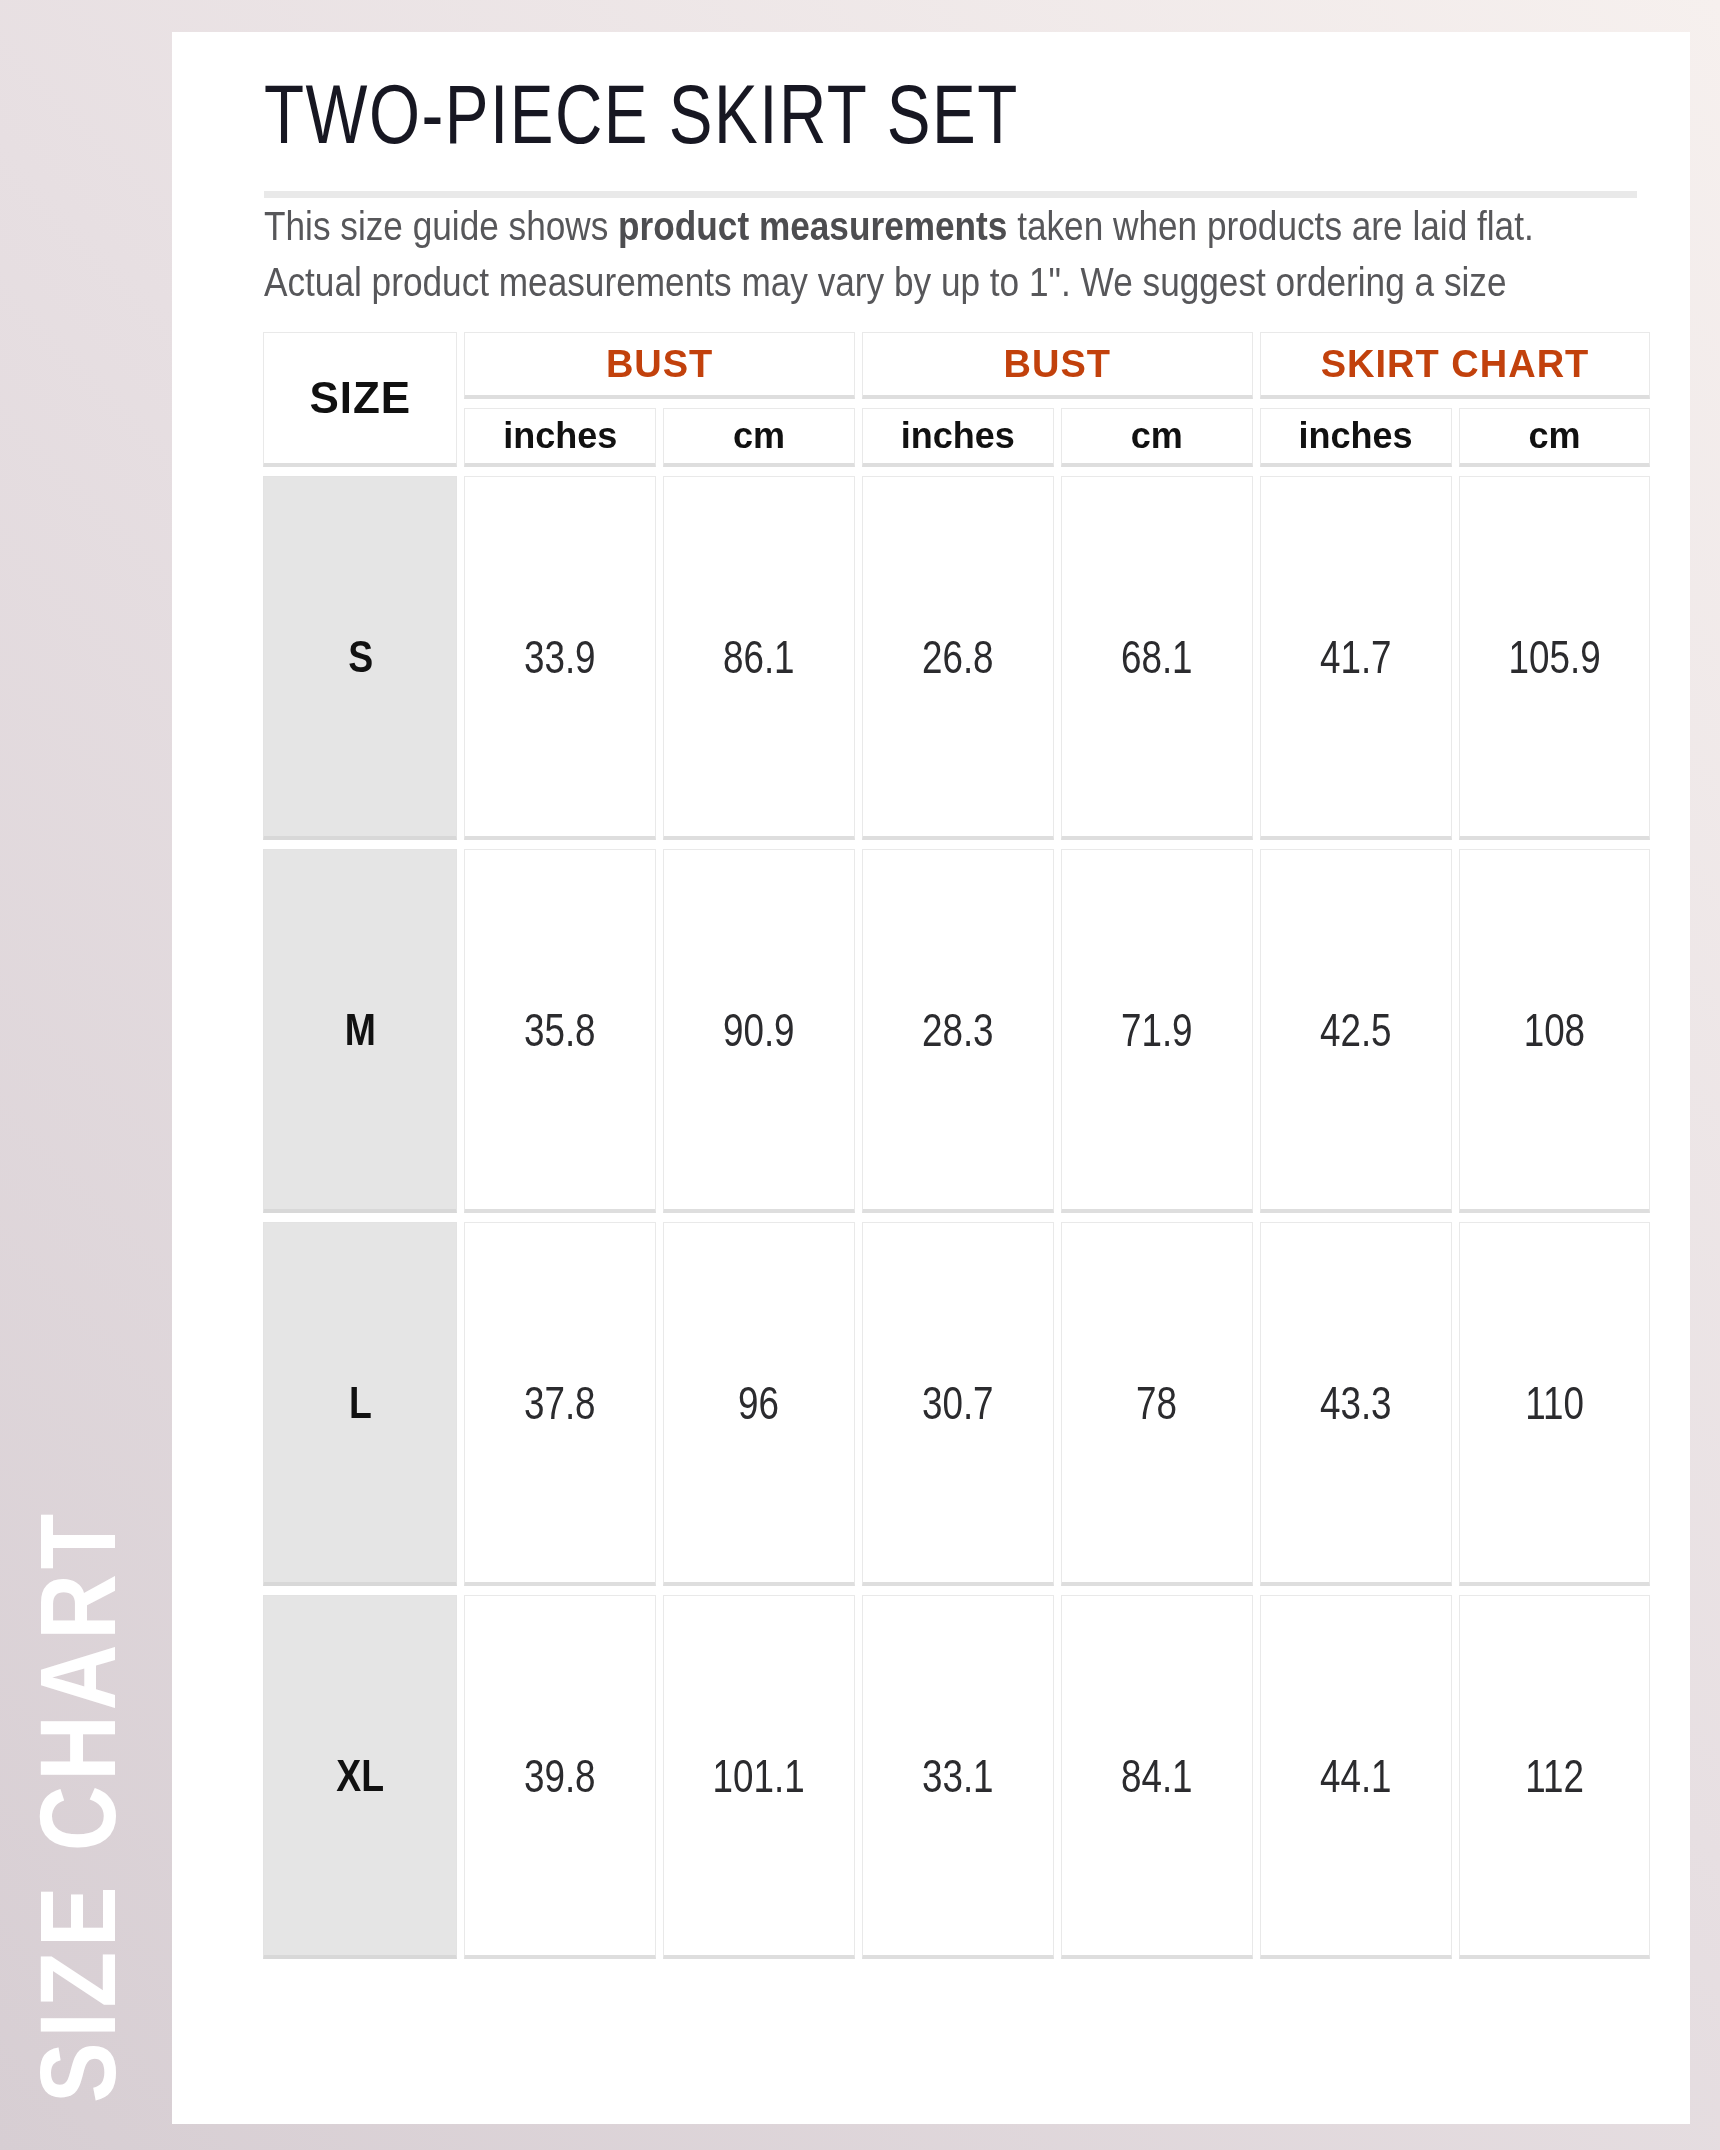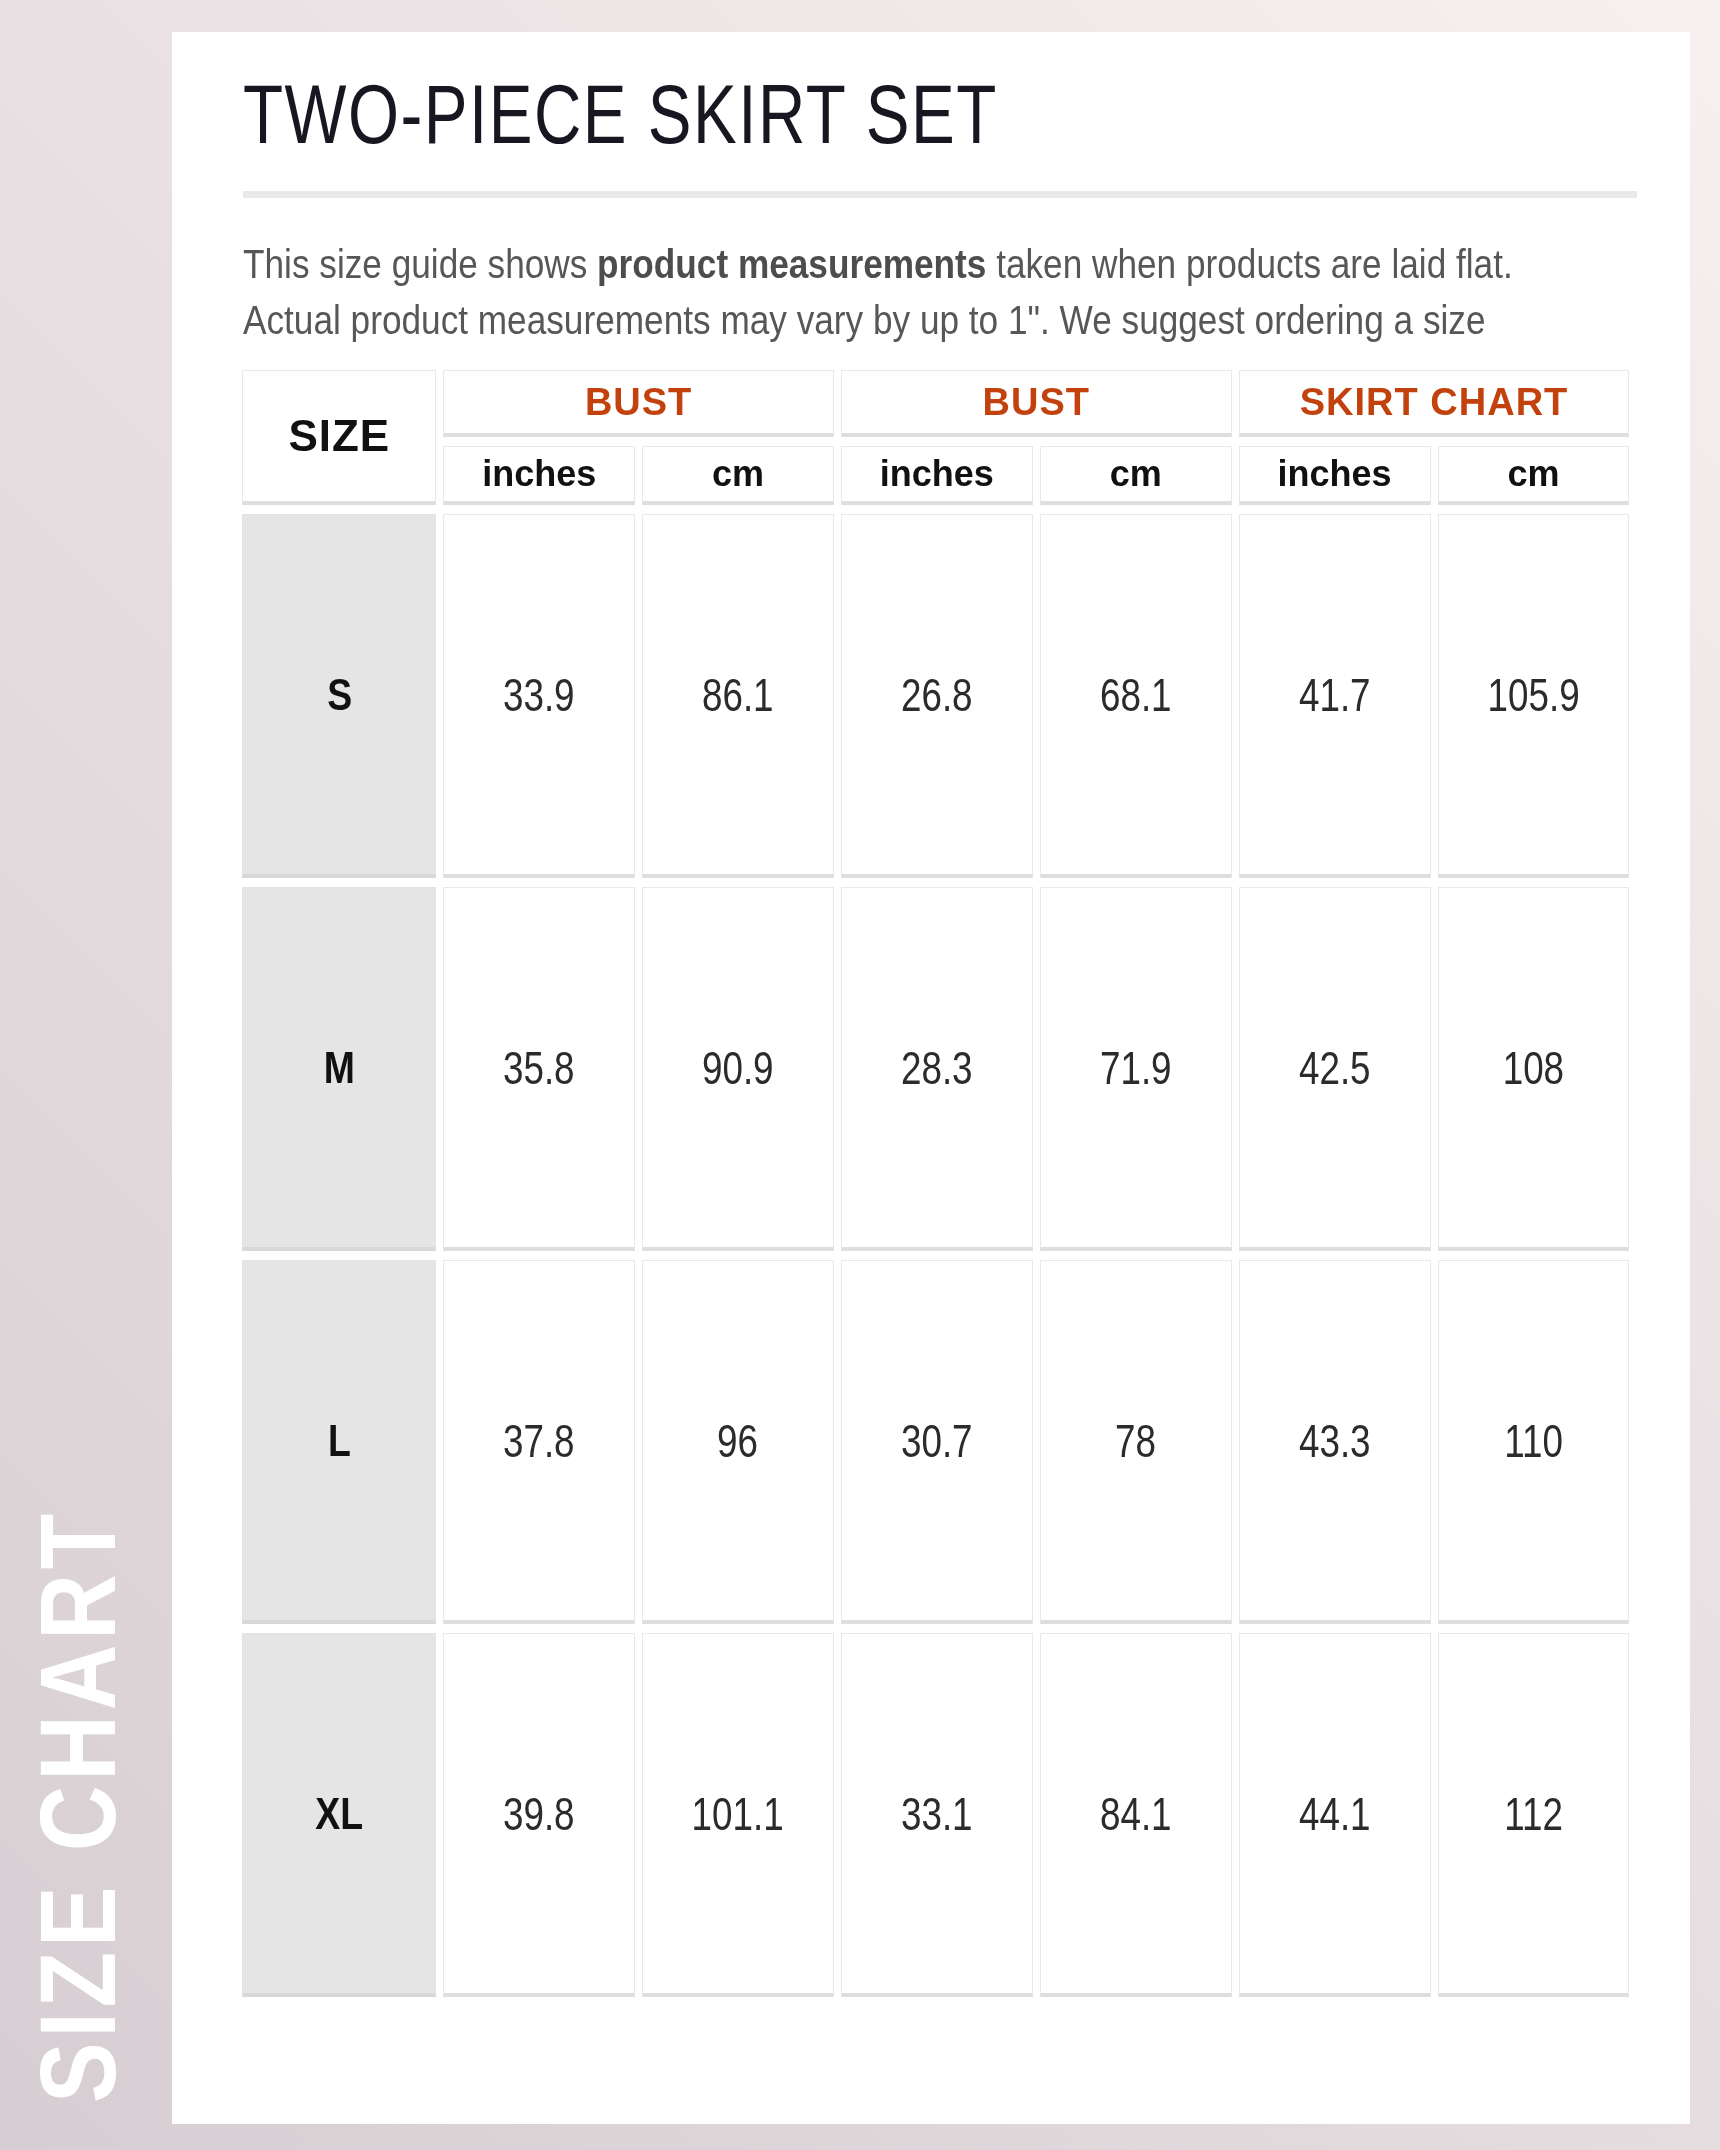--- a/index.html
+++ b/index.html
@@ -25,21 +25,21 @@
     line-height: 1;
   }
 
   
   .card {
     position: absolute;
     left: 172px; top: 32px;
     width: 1518px; height: 2092px;
     background: #ffffff;
     box-sizing: border-box;
-    padding: 0 53px 0 71px;
+    padding: 0 53px 0 92px;
   }
 
   .page-title {
     margin: 38px 0 0 0;
     font-size: 83px;
     font-weight: 400;
     line-height: 90px;
     color: #171722;
     white-space: nowrap;
   }
@@ -50,21 +50,20 @@
     letter-spacing: 1.9px;
   }
 
   .divider {
     margin-top: 31px;
     height: 6.7px;
     background: #e9e9e9;
   }
 
   .desc {
-    margin-top: 38px;
     font-size: 40px;
     line-height: 56px;
     color: #57575a;
   }
   .desc-line { white-space: nowrap; }
   .desc .shrink {
     display: inline-block;
     transform: scaleX(0.88);
     transform-origin: left center;
     white-space: nowrap;

